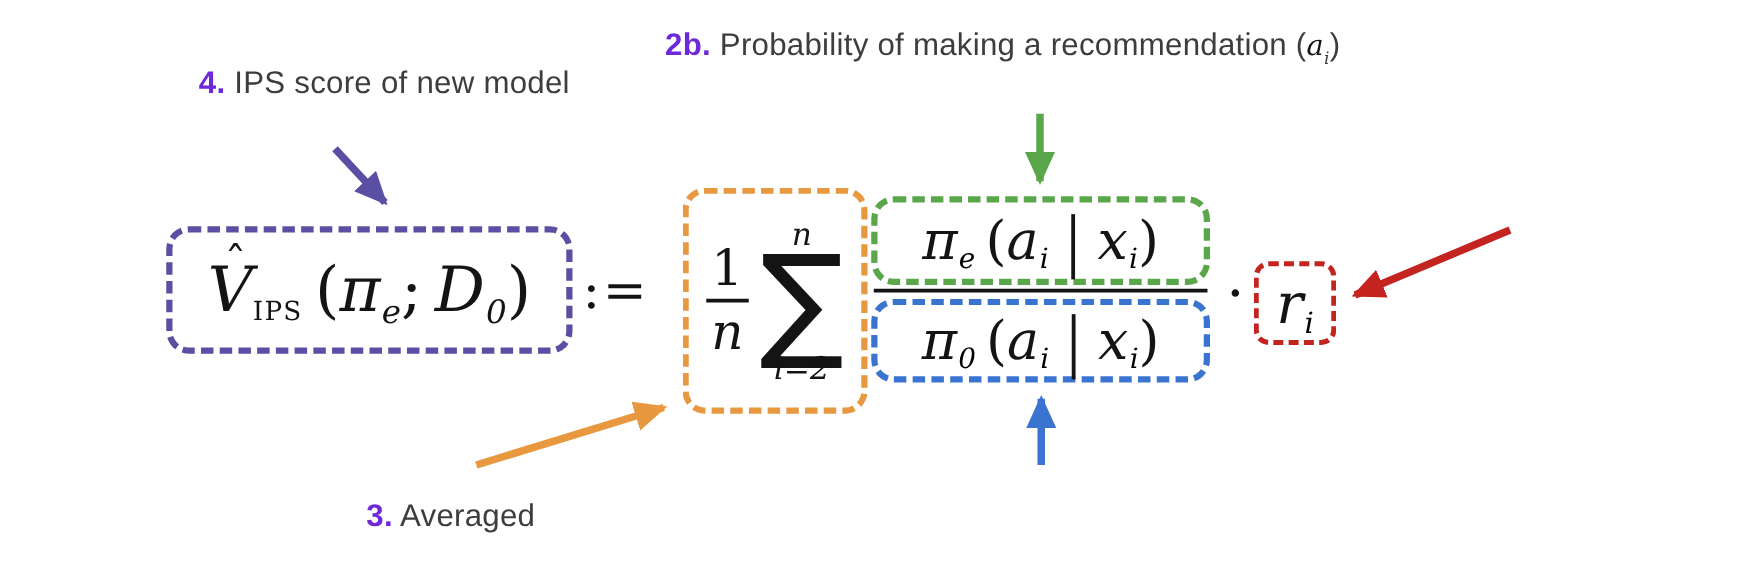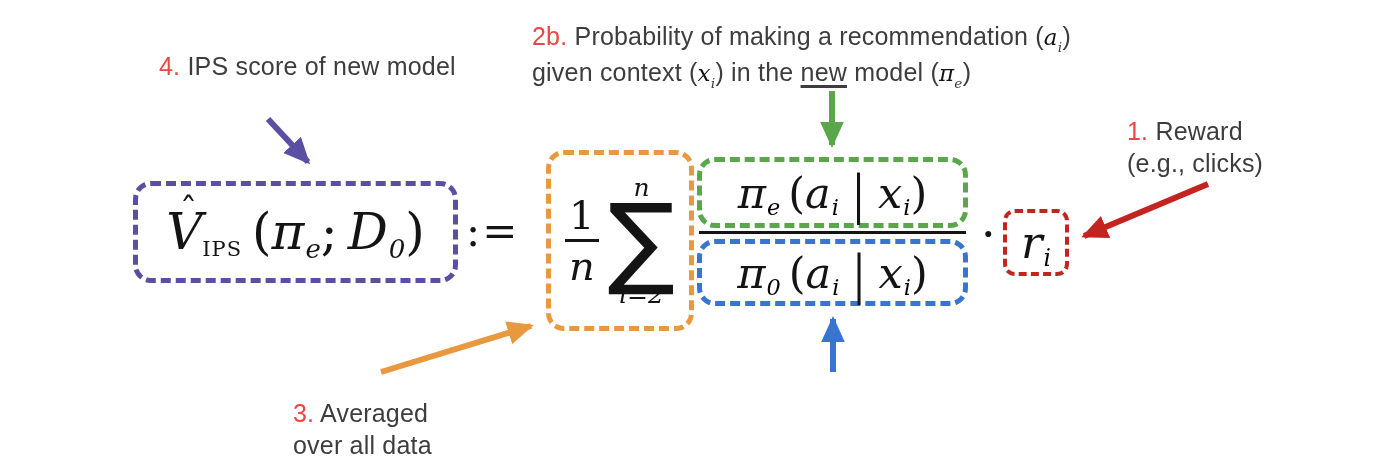--- a/index.html
+++ b/index.html
@@ -14,21 +14,21 @@
 
   
   .ann {
     position: absolute;
     font-size: 25px;
     line-height: 32px;
     letter-spacing: 0.2px;
     color: #3d3d3d;
     white-space: nowrap;
   }
-  .ann .num { font-weight: 400; color: #ef4444; }
+  .ann .num { font-weight: 700; color: #6d28d9; }
   .ann .mi {
     font-family: "DejaVu Serif", serif;
     font-style: italic;
     font-size: 0.92em;
   }
   .ann .ms {
     font-family: "DejaVu Serif", serif;
     font-style: italic;
     font-size: 0.55em;
     position: relative;
@@ -137,31 +137,25 @@
 <body>
 
 <div class="canvas">
 
   <div class="ann" style="left:143px; top:50px;margin-left:16px;">
     <div><span class="num">4.</span><span> IPS score of new model</span></div>
   </div>
 
   <div class="ann" style="left:532px; top:20px;">
     <div><span class="num">2b.</span><span> Probability of making a recommendation (</span><span class="mi">a</span><span class="ms">i</span><span>)</span></div>
-    <div><span>given context (</span><span class="mi">x</span><span class="ms">i</span><span>) in the </span><span class="u">new</span><span> model (</span><span class="mi">π</span><span class="ms">e</span><span>)</span></div>
-  </div>
-
-  <div class="ann" style="left:1127px; top:115px;">
-    <div><span class="num">1.</span><span> Reward</span></div>
-    <div><span>(e.g., clicks)</span></div>
-  </div>
+  </div>
+
 
   <div class="ann" style="left:293px; top:377px;margin-top:20px;">
     <div><span class="num">3.</span><span> Averaged</span></div>
-    <div><span>over all data</span></div>
   </div>
 
   <div class="ann" style="left:533px; top:374px;">
   </div>
 
   <div class="box purple">
     <span class="mrow math lhs">
       <span class="vwrap"><span class="mi">V</span><span class="hat">ˆ</span></span>
         <span class="vsub">IPS</span>
         <span class="mo open">(</span>

